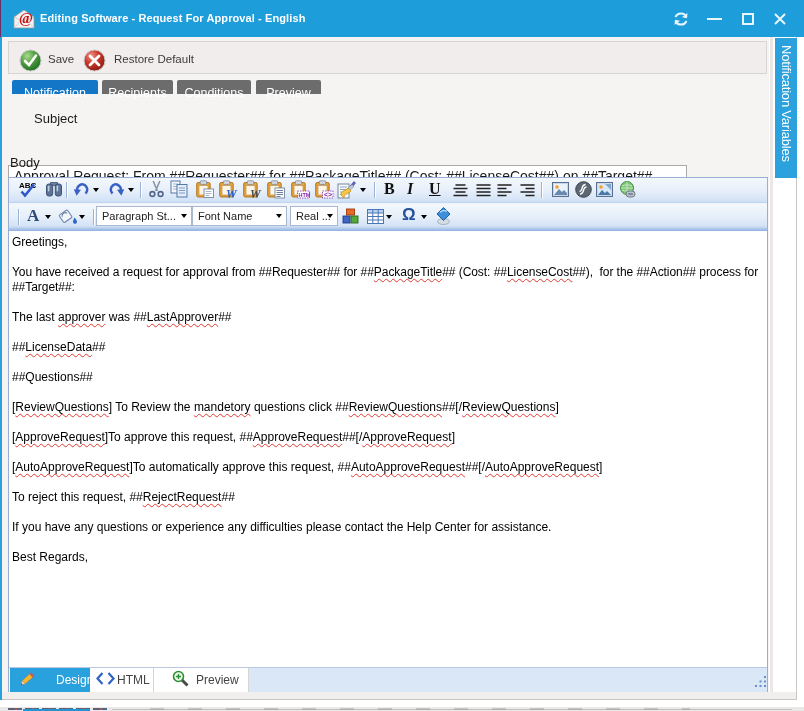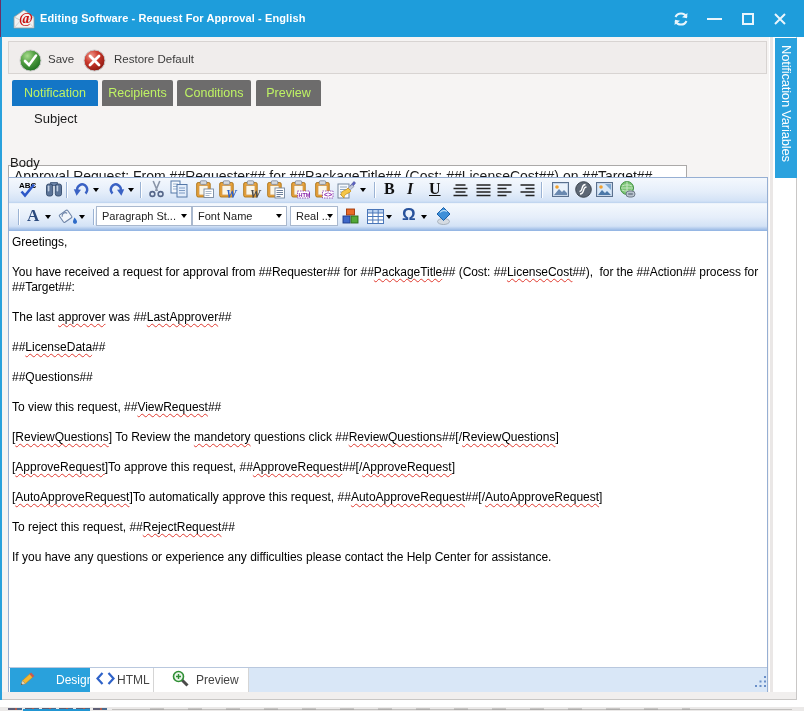--- a/index.html
+++ b/index.html
@@ -19,21 +19,21 @@
 
 
 #client { left:1px; top:37px; width:795px; height:663px; background:#F6F4F3; }
 
 
 #cmdbar { left:8px; top:41px; width:759px; height:33px; background:#F0EDEC;
   border:1px solid #D8D4D2; }
 .cmdlabel { font-size:11.5px; color:#3B3B3B; top:0; height:31px; line-height:31px; }
 
 
-.ttab { top:80px; height:26px; color:#bef264; font-size:12.5px; text-align:center;
+.ttab { top:80px; height:14px; color:#ffffff; font-size:12.5px; text-align:center;
   border-radius:2px 2px 0 0; line-height:27px; background:#6D6C6C; }
 #ttab1 { left:12px; width:86px; background:#1476C6; }
 #ttab2 { left:102px; width:71px; }
 #ttab3 { left:177px; width:74px; }
 #ttab4 { left:256px; width:65px; }
 
 .lbl { font-size:13px; color:#1A1A1A; }
 #lbl-subject { left:10px; top:111px;margin-left:24px; }
 #subject { left:8px; top:128px; width:679px; height:22px; background:#fff;
   border:1px solid #ABA9A8; font-size:14px; color:#1A1A1A; line-height:20px;
@@ -170,21 +170,20 @@
 
   <div class="abs" id="editor">
     <div class="tbrow" id="tbrow1"></div>
     <div class="tbrow" id="tbrow2"></div>
     <div id="content">
       <p>Greetings,</p>
       <p class="tight">You have received a request for approval from ##Requester## for ##<span class="sq">PackageTitle</span>## (Cost: ##<span class="sq">LicenseCost</span>##),&nbsp; for the ##Action## process for<br>##Target##:</p>
       <p>The last <span class="sq">approver</span> was ##<span class="sq">LastApprover</span>##</p>
       <p>##<span class="sq">LicenseData</span>##</p>
       <p>##Questions##</p>
-      <p>To view this request, ##<span class="sq">ViewRequest</span>##</p>
       <p>[<span class="sq">ReviewQuestions</span>] To Review the <span class="sq">mandetory</span> questions click ##<span class="sq">ReviewQuestions</span>##[/<span class="sq">ReviewQuestions</span>]</p>
       <p>[<span class="sq">ApproveRequest</span>]To approve this request, ##<span class="sq">ApproveRequest</span>##[/<span class="sq">ApproveRequest</span>]</p>
       <p>[<span class="sq">AutoApproveRequest</span>]To automatically approve this request, ##<span class="sq">AutoApproveRequest</span>##[/<span class="sq">AutoApproveRequest</span>]</p>
       <p>To reject this request, ##<span class="sq">RejectRequest</span>##</p>
       <p>If you have any questions or experience any difficulties please contact the Help Center for assistance.</p>
       <p>Best Regards,</p>
     </div>
     <div id="btabs">
       <div id="btab-white"></div>
       <div class="btab" id="btab1"><span style="margin-left:46px;">Design</span></div>

